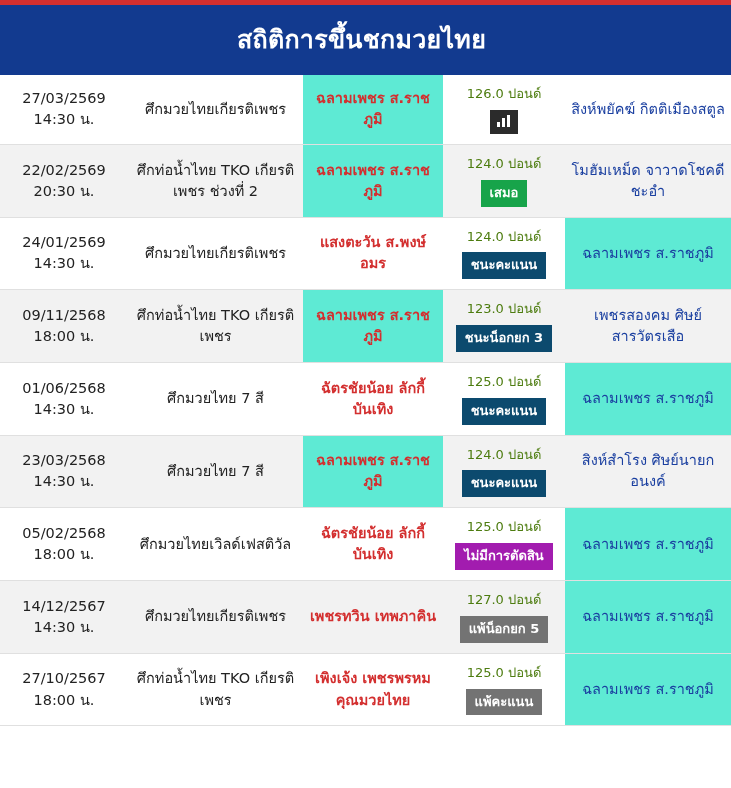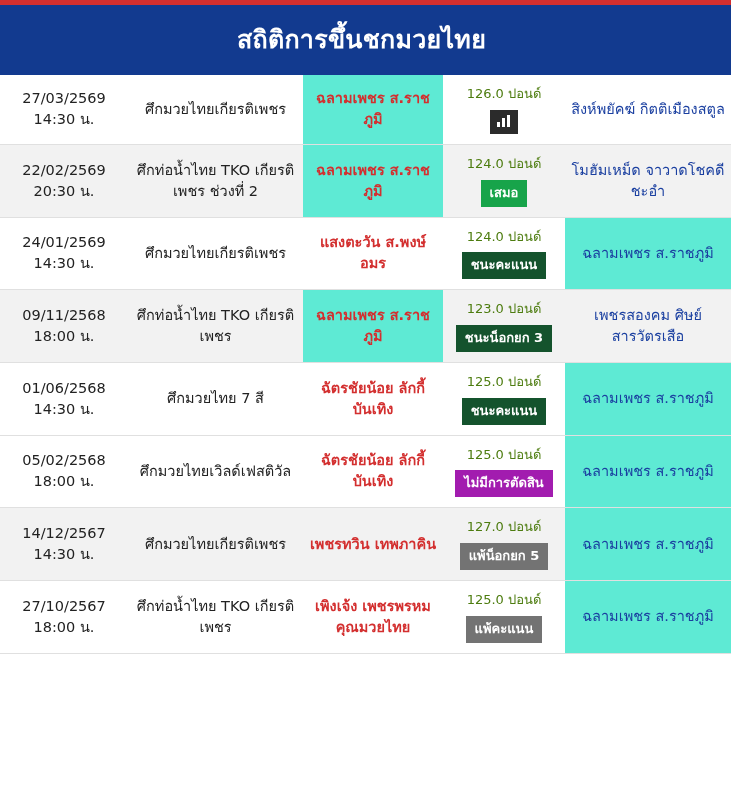--- a/index.html
+++ b/index.html
@@ -81,21 +81,21 @@
   .badge {
     display: inline-block;
     padding: 4px 9px;
     border-radius: 0;
     font-size: 13px;
     font-weight: bold;
     color: #ffffff;
     white-space: nowrap;
   }
   .badge.green { background: #17a44a; }
-  .badge.red { background: #14532d; }
+  .badge.red { background: #0c4a6e; }
   .badge.dark { background: #a21caf; }
   .badge.blue { background: #737373; }
   .badge.icon {
     background: #2b2b2b;
     padding: 5px 7px;
     line-height: 1;
   }
   .bar-icon {
     display: inline-block;
     width: 14px; height: 12px;
@@ -163,20 +163,30 @@
         <tr class="row-even">
           <td class="c-date">
             <div>01/06/2568</div>
             <div>14:30 น.</div>
           </td>
           <td class="c-event">ศึกมวยไทย 7 สี</td>
           <td class="c-fighter">ฉัตรชัยน้อย ลักกี้บันเทิง</td>
           <td class="c-result"><span class="weight">125.0 ปอนด์</span><span class="badge red">ชนะคะแนน</span></td>
           <td class="c-opponent hl">ฉลามเพชร ส.ราชภูมิ</td>
         </tr>
+        <tr class="row-odd">
+          <td class="c-date">
+            <div>23/03/2568</div>
+            <div>14:30 น.</div>
+          </td>
+          <td class="c-event">ศึกมวยไทย 7 สี</td>
+          <td class="c-fighter hl">ฉลามเพชร ส.ราชภูมิ</td>
+          <td class="c-result"><span class="weight">124.0 ปอนด์</span><span class="badge red">ชนะคะแนน</span></td>
+          <td class="c-opponent">สิงห์สำโรง ศิษย์นายกอนงค์</td>
+        </tr>
         <tr class="row-even">
           <td class="c-date">
             <div>05/02/2568</div>
             <div>18:00 น.</div>
           </td>
           <td class="c-event">ศึกมวยไทยเวิลด์เฟสติวัล</td>
           <td class="c-fighter">ฉัตรชัยน้อย ลักกี้บันเทิง</td>
           <td class="c-result"><span class="weight">125.0 ปอนด์</span><span class="badge dark">ไม่มีการตัดสิน</span></td>
           <td class="c-opponent hl">ฉลามเพชร ส.ราชภูมิ</td>
         </tr>

